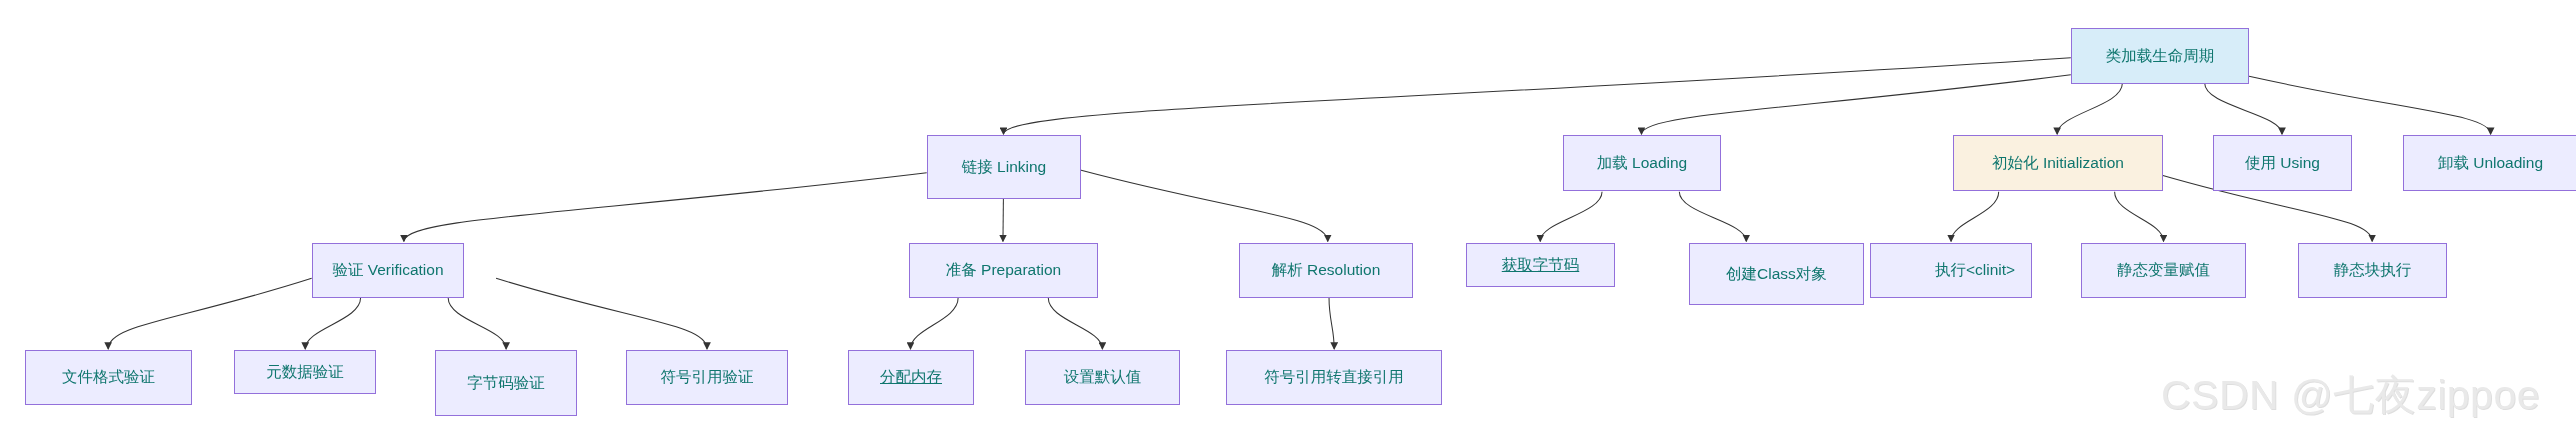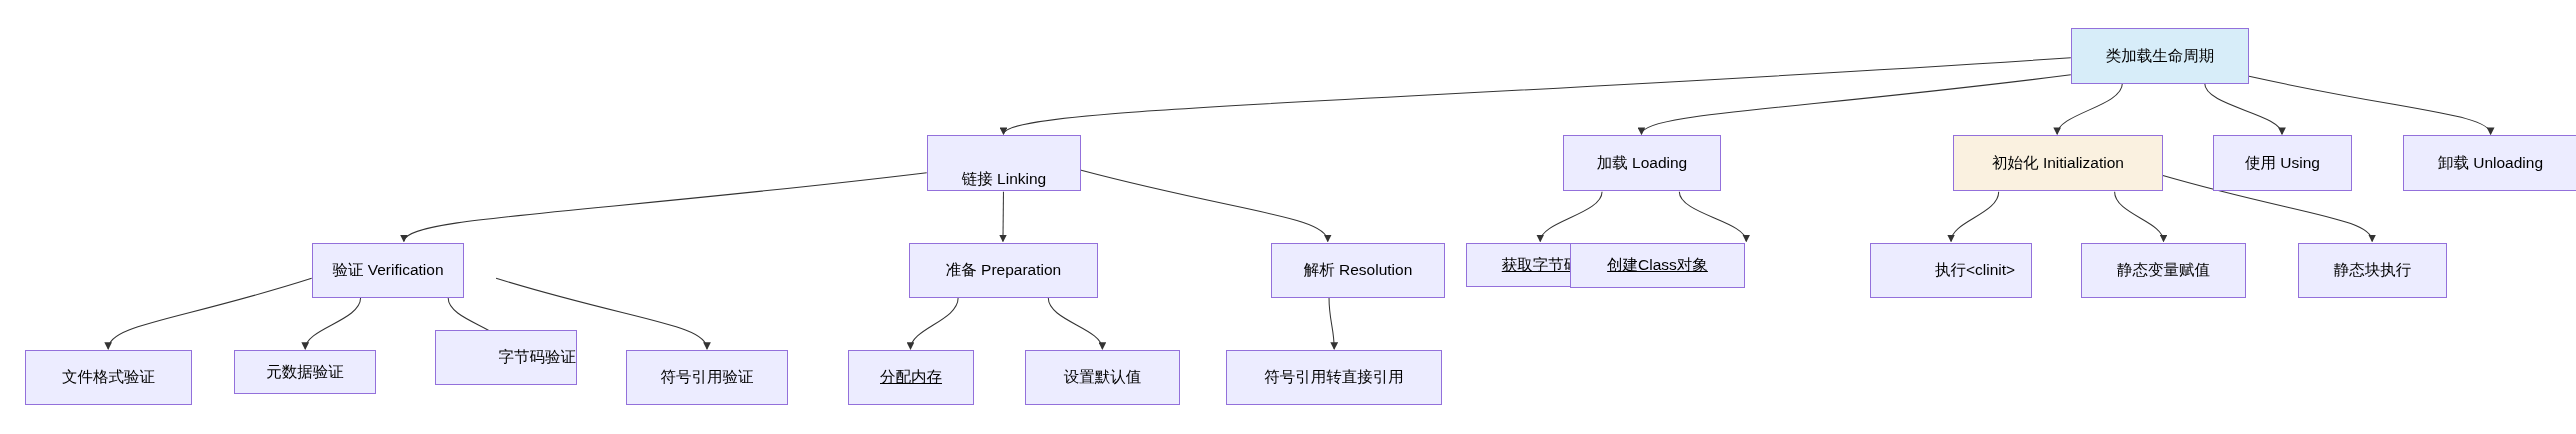--- a/index.html
+++ b/index.html
@@ -27,41 +27,42 @@
   }
   .node {
     position: absolute;
     box-sizing: border-box;
     border: 1px solid #9370db;
     background: #ececff;
     display: flex;
     align-items: center;
     justify-content: center;
     z-index: 2;
-    color: #000000;
+    color: #0f766e;
     font-size: 15.5px;
     white-space: nowrap;
     text-align: center;
   }
   .watermark {
     position: absolute;
     left: 2161px;
     top: 368px;
     z-index: 0;
     font-size: 41px;
     color: #e9e9e9;
     text-shadow: 1px 1px 0.5px #dedede;
     white-space: nowrap;
     letter-spacing: 0.5px;
   }
 </style>
 </head>
 <body>
 
 <div class="canvas">
+  <div class="watermark">CSDN @七夜zippoe</div>
   <svg id="edge-layer" width="2605" height="435" viewBox="0 0 5057 844" xmlns="http://www.w3.org/2000/svg">
     <defs>
       <marker id="arrowhead" viewBox="0 0 10 10" refX="8.5" refY="5" markerWidth="7.5" markerHeight="7.5" orient="auto">
         <path d="M 0 0 L 10 5 L 0 10 z" fill="#333333"></path>
       </marker>
     </defs>
     <g id="edge-group">
         <path d="M 4020 112 C 2673.2 200.8, 1948 208.2, 1948 260" fill="none" stroke="#333333" stroke-width="2" marker-end="url(#arrowhead)"></path>
         <path d="M 4020 145 C 3478.225 214, 3186.5 219.75, 3186.5 260" fill="none" stroke="#333333" stroke-width="2" marker-end="url(#arrowhead)"></path>
         <path d="M 4120 162 C 4120 206.1, 3993.5 220.8, 3993.5 260" fill="none" stroke="#333333" stroke-width="2" marker-end="url(#arrowhead)"></path>
@@ -81,66 +82,66 @@
         <path d="M 3260 372 C 3260 415.2, 3390 429.6, 3390 468" fill="none" stroke="#333333" stroke-width="2" marker-end="url(#arrowhead)"></path>
         <path d="M 3880 372 C 3880 415.2, 3787.5 429.6, 3787.5 468" fill="none" stroke="#333333" stroke-width="2" marker-end="url(#arrowhead)"></path>
         <path d="M 4105 372 C 4105 415.2, 4200 429.6, 4200 468" fill="none" stroke="#333333" stroke-width="2" marker-end="url(#arrowhead)"></path>
         <path d="M 4197 340 C 4462.2 416.8, 4605 423.2, 4605 468" fill="none" stroke="#333333" stroke-width="2" marker-end="url(#arrowhead)"></path>
       </g>
   </svg>
   <div id="node-layer">
       <div class="node" style="left: 2071px; top: 28px; width: 178px; height: 56px; background: rgb(215, 237, 249);">
         <span>类加载生命周期</span>
       </div>
-      <div class="node" style="left: 927px; top: 135px; width: 154px; height: 56px; background: rgb(236, 236, 255); align-items: flex-end;">
+      <div class="node" style="left: 927px; top: 135px; width: 154px; height: 64px; background: rgb(236, 236, 255);">
         <span>链接 Linking</span>
       </div>
       <div class="node" style="left: 1563px; top: 135px; width: 158px; height: 56px; background: rgb(236, 236, 255);">
         <span>加载 Loading</span>
       </div>
       <div class="node" style="left: 1953px; top: 135px; width: 210px; height: 56px; background: rgb(250, 241, 224);">
         <span>初始化 Initialization</span>
       </div>
       <div class="node" style="left: 2213px; top: 135px; width: 139px; height: 56px; background: rgb(236, 236, 255);">
         <span>使用 Using</span>
       </div>
       <div class="node" style="left: 2403px; top: 135px; width: 175px; height: 56px; background: rgb(236, 236, 255);">
         <span>卸载 Unloading</span>
       </div>
       <div class="node" style="left: 312px; top: 243px; width: 152px; height: 55px; background: rgb(236, 236, 255);">
         <span>验证 Verification</span>
       </div>
       <div class="node" style="left: 909px; top: 243px; width: 189px; height: 55px; background: rgb(236, 236, 255);">
         <span>准备 Preparation</span>
       </div>
-      <div class="node" style="left: 1239px; top: 243px; width: 174px; height: 55px; background: rgb(236, 236, 255); margin-left: 32px;">
+      <div class="node" style="left: 1239px; top: 243px; width: 174px; height: 55px; background: rgb(236, 236, 255);">
         <span>解析 Resolution</span>
       </div>
       <div class="node" style="left: 1466px; top: 243px; width: 149px; height: 44px; background: rgb(236, 236, 255); text-decoration: underline;">
         <span>获取字节码</span>
       </div>
-      <div class="node" style="left: 1570px; top: 243px; width: 175px; height: 45px; background: rgb(236, 236, 255); text-decoration: underline;">
+      <div class="node" style="left: 1689px; top: 243px; width: 175px; height: 62px; background: rgb(236, 236, 255);">
         <span>创建Class对象</span>
       </div>
       <div class="node" style="left: 1870px; top: 243px; width: 162px; height: 55px; background: rgb(236, 236, 255); padding-left: 48px;">
         <span>执行&lt;clinit&gt;</span>
       </div>
       <div class="node" style="left: 2081px; top: 243px; width: 165px; height: 55px; background: rgb(236, 236, 255); font-family: Liberation Mono, monospace;">
         <span>静态变量赋值</span>
       </div>
       <div class="node" style="left: 2298px; top: 243px; width: 149px; height: 55px; background: rgb(236, 236, 255);">
         <span>静态块执行</span>
       </div>
       <div class="node" style="left: 25px; top: 350px; width: 167px; height: 55px; background: rgb(236, 236, 255);">
         <span>文件格式验证</span>
       </div>
       <div class="node" style="left: 234px; top: 350px; width: 142px; height: 44px; background: rgb(236, 236, 255);">
         <span>元数据验证</span>
       </div>
-      <div class="node" style="left: 435px; top: 330px; width: 142px; height: 55px; background: rgb(236, 236, 255); justify-content: flex-end;">
+      <div class="node" style="left: 435px; top: 350px; width: 142px; height: 66px; background: rgb(236, 236, 255);">
         <span>字节码验证</span>
       </div>
       <div class="node" style="left: 626px; top: 350px; width: 162px; height: 55px; background: rgb(236, 236, 255);">
         <span>符号引用验证</span>
       </div>
       <div class="node" style="left: 848px; top: 350px; width: 126px; height: 55px; background: rgb(236, 236, 255); text-decoration: underline;">
         <span>分配内存</span>
       </div>
       <div class="node" style="left: 1025px; top: 350px; width: 155px; height: 55px; background: rgb(236, 236, 255);">
         <span>设置默认值</span>

